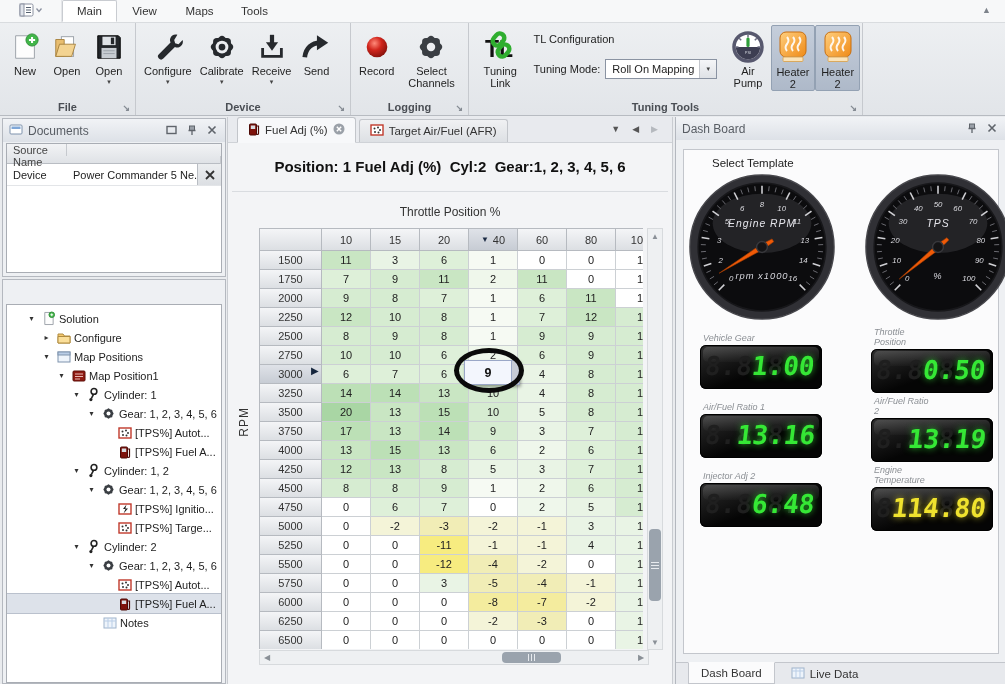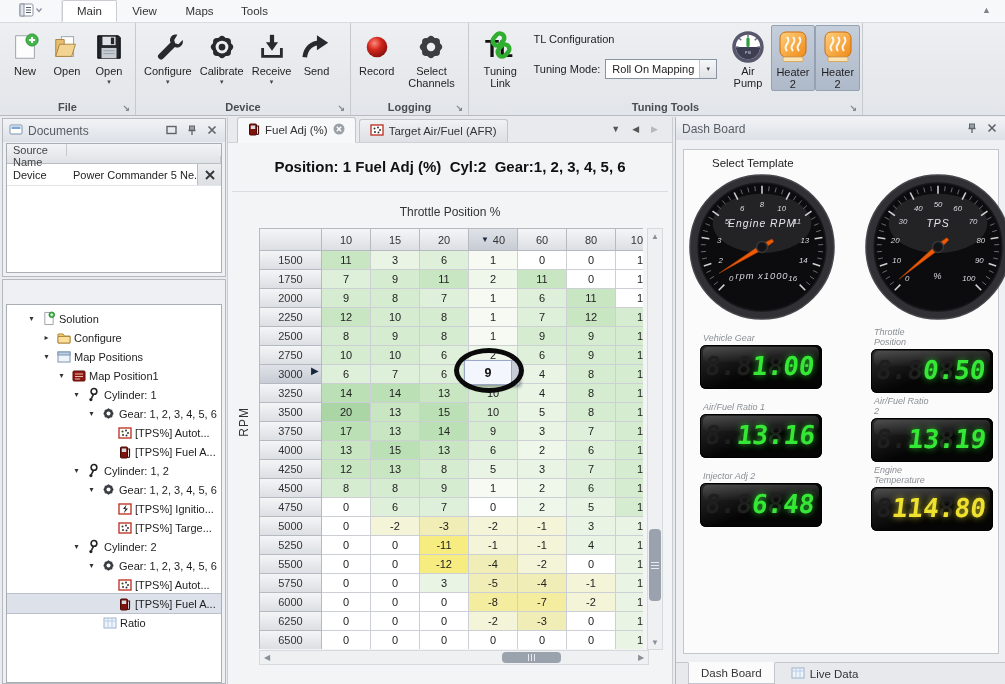--- a/index.html
+++ b/index.html
@@ -612,21 +612,21 @@
         <span class="tlabel">[TPS%] Fuel A...</span>
       </div>
       <div class="trow" style="padding-left: 78px;">
         <span class="tspacer"></span>
         <span class="ticon">
           <svg width="14" height="12" viewBox="0 0 14 12">
             <rect x="1" y="1" width="12" height="10" fill="#eef4fb" stroke="#9fb4cc"></rect>
             <path d="M1 4h12M5 1v10M9 1v10" stroke="#b9cde6"></path>
           </svg>
         </span>
-        <span class="tlabel">Ratio</span>
+        <span class="tlabel">Notes</span>
       </div>
     </div>
 </div>
 
 <div class="ws">
   <div class="wstabs">
     <div class="wstab active">
       <span><svg width="12" height="14" viewBox="0 0 12 14">
             <rect x="1.5" y="2" width="7" height="11" rx="1" fill="#7e120c" stroke="#4c0a06"></rect>
             <rect x="2.8" y="3.5" width="4.4" height="3.5" fill="#d8dde2"></rect>

